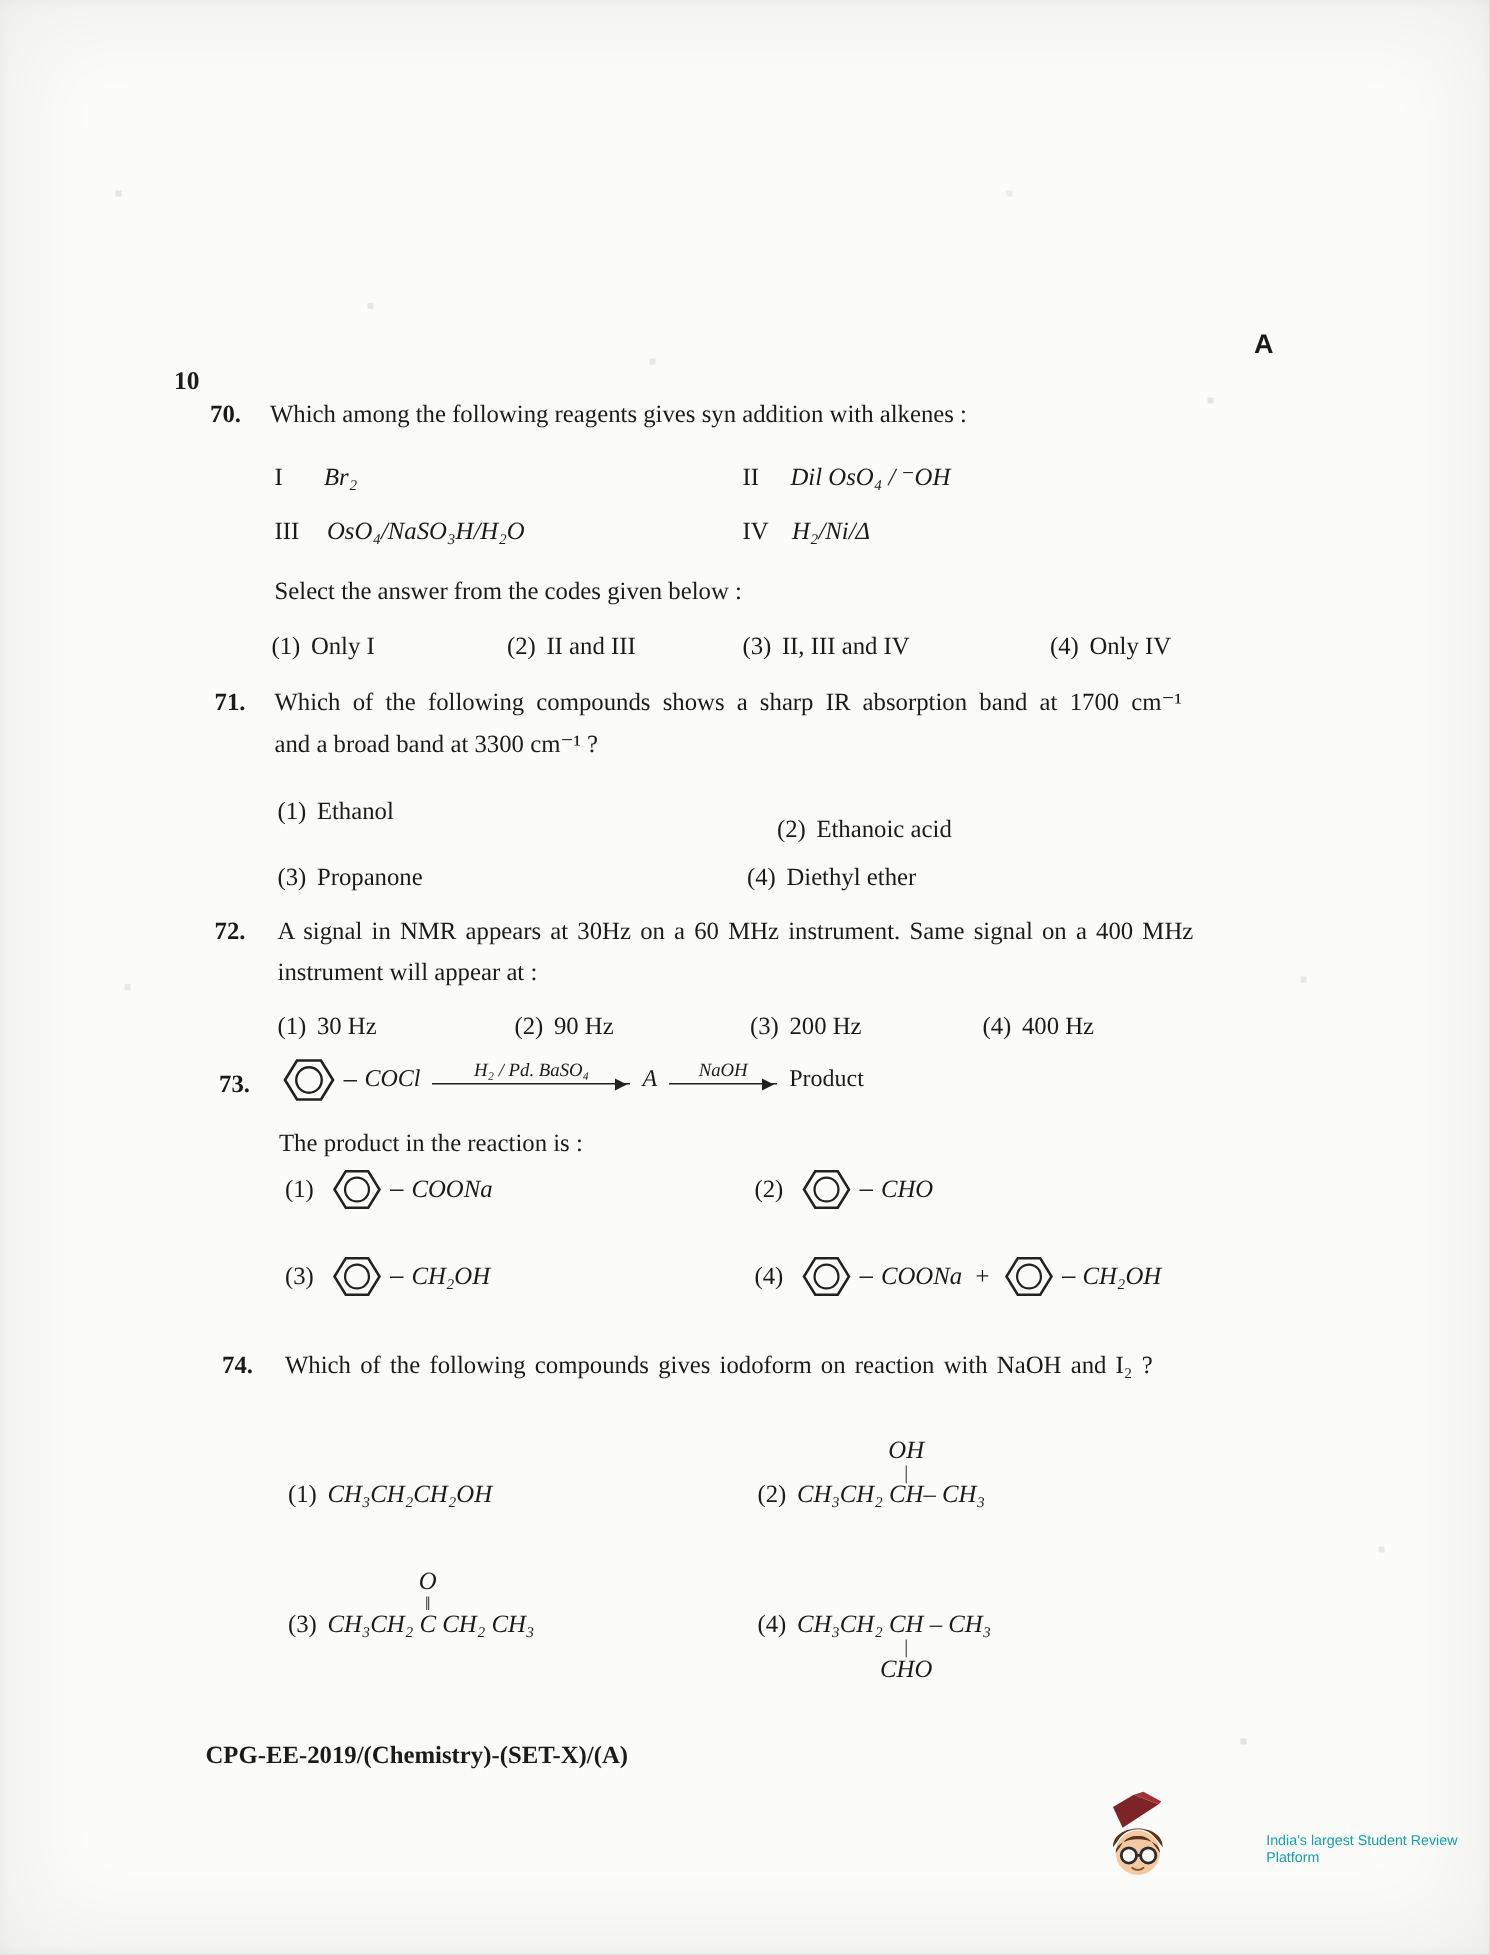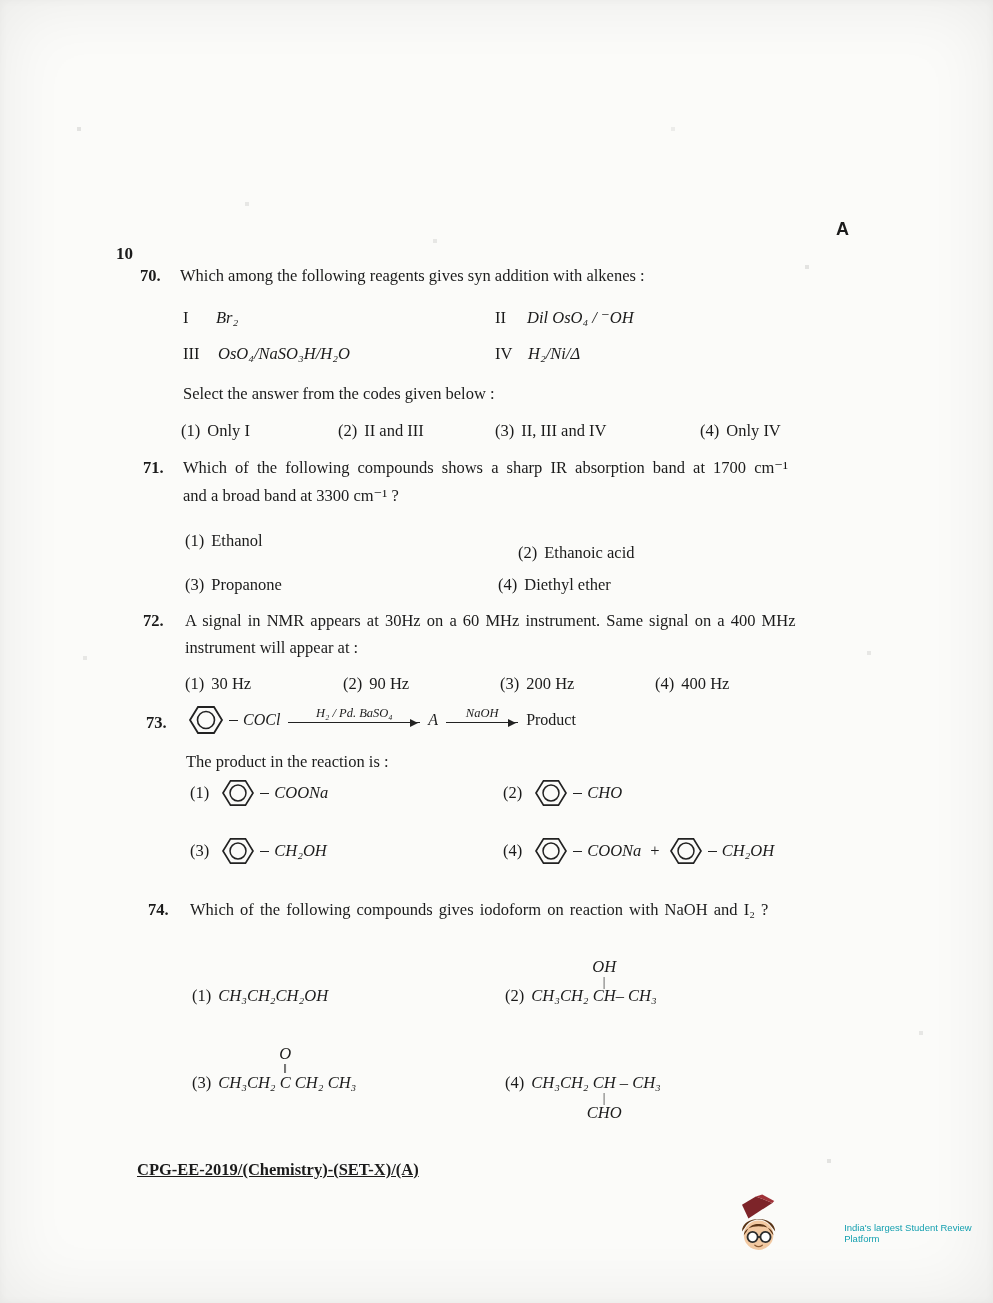--- a/index.html
+++ b/index.html
@@ -227,21 +227,21 @@
             </span><span>C</span></span><span> CH₂ CH₃</span></span>
     </span>
     <span class="abs" style="left:505px;">
       <span class="opt-label">(4)</span><span class="formula"><span>CH₃CH₂ </span><span class="stack-anchor"><span>CH</span><span class="below">
               <span class="bond-glyph">|</span>
               <span>CHO</span>
             </span></span><span> – CH₃</span></span>
     </span>
   </div>
 
-  <div class="row footer-code" style="left:137px; top:1160px;text-decoration:underline;">CPG-EE-2019/(Chemistry)-(SET-X)/(A)</div>
+  <div class="row footer-code" style="left:137px; top:1160px;">CPG-EE-2019/(Chemistry)-(SET-X)/(A)</div>
 
   <div class="cd-logo" style="left:730px; top:1192px;">
     <svg width="62" height="66" viewBox="0 0 62 66">
       <polygon points="28,2 46,9 20,26 13,11" fill="#7d2429"></polygon>
       <polygon points="28,2 35,0 48,7 46,9" fill="#a03238"></polygon>
       <path d="M13,40 C13,22 49,22 49,40 L46,36 C41,29 36,27 31,27 C26,27 20,29 16,36 Z" fill="#5a3517"></path>
       <circle cx="31" cy="44" r="16" fill="#f2c9a2"></circle>
       <path d="M15,44 C15,31 47,31 47,44 L44,40 C39,33 36,32 31,32 C26,32 22,33 18,40 Z" fill="#5a3517"></path>
       <circle cx="24.5" cy="46" r="5.5" fill="#ffffff" stroke="#2c2c2c" stroke-width="2"></circle>
       <circle cx="38.5" cy="46" r="5.5" fill="#ffffff" stroke="#2c2c2c" stroke-width="2"></circle>

